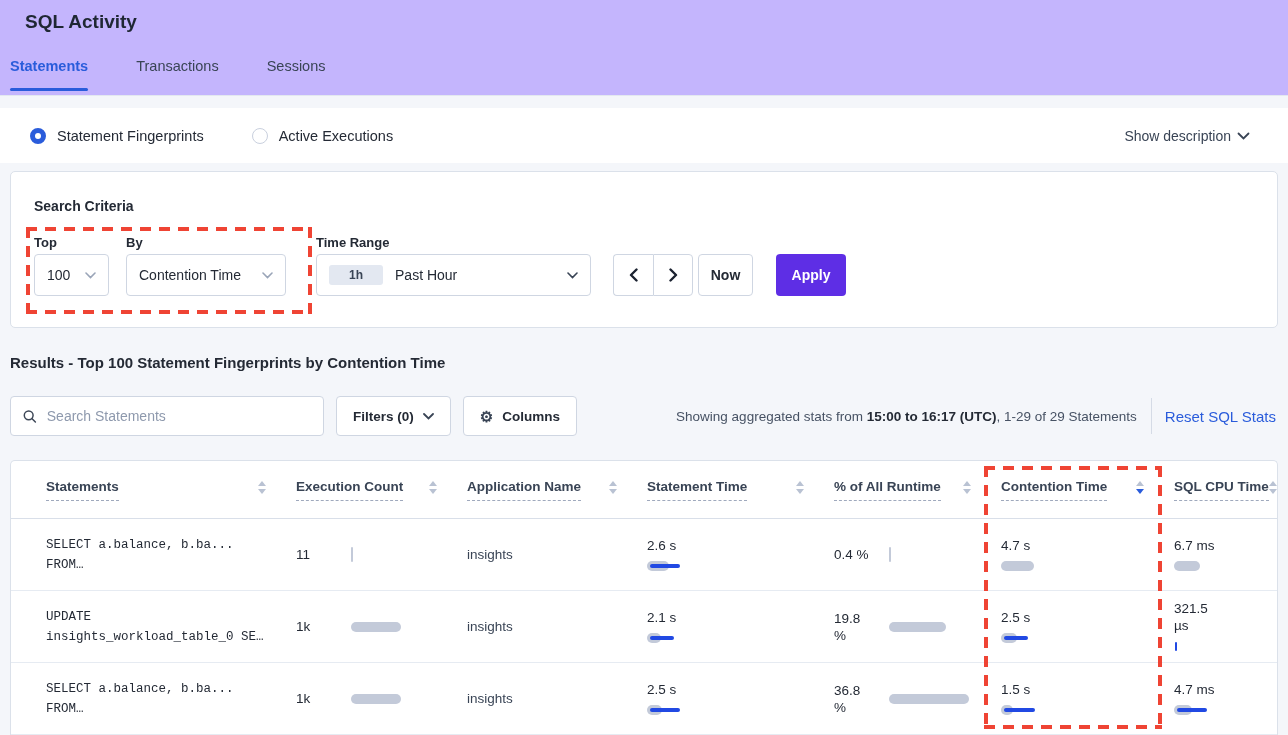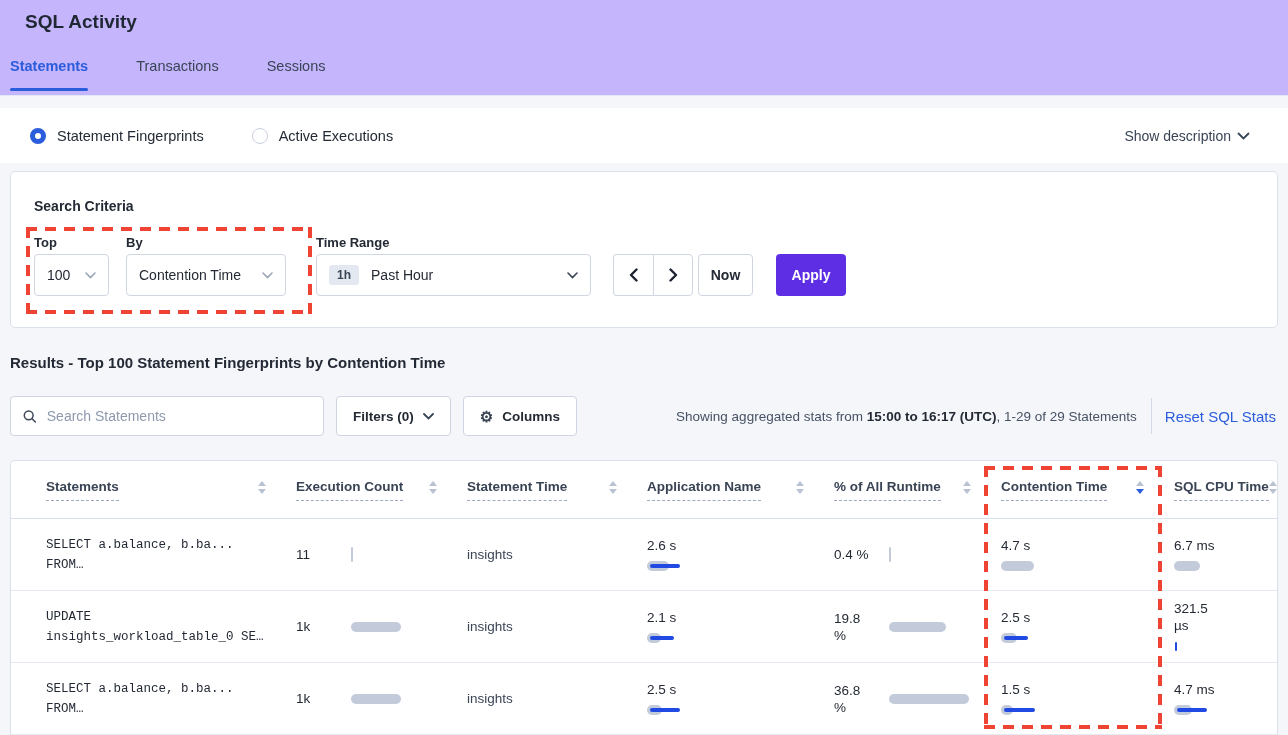--- a/index.html
+++ b/index.html
@@ -29,21 +29,21 @@
   .radio-label{font-size:14.5px;color:var(--ink);}
   .show-desc{position:absolute;right:38px;display:flex;align-items:center;gap:6px;font-size:14px;color:var(--ink2);cursor:pointer;}
 
   
   .card{background:#fff;border:1px solid #dbe1ea;border-radius:5px;z-index:1;}
   .criteria{position:absolute;left:10px;top:171px;width:1268px;height:157px;}
   .criteria-heading{position:absolute;left:23px;top:26px;font-size:14px;font-weight:700;}
   .fld-label{position:absolute;top:63px;font-size:13px;font-weight:700;color:var(--ink);}
   .sel{position:absolute;top:82px;height:42px;border:1px solid var(--border);border-radius:4px;background:#fff;display:flex;align-items:center;padding:0 12px;font-size:14px;color:var(--ink);cursor:pointer;}
   .sel .chev{margin-left:auto;}
-  .badge-1h{background:#e3e8f1;border-radius:3px;padding:3px 8px;font-size:12px;font-weight:700;color:var(--ink2);margin-right:12px;}
+  .badge-1h{background:#e3e8f1;border-radius:3px;padding:3px 20px;font-size:12px;font-weight:700;color:var(--ink2);margin-right:12px;}
   .btn{display:flex;align-items:center;justify-content:center;border:1px solid var(--border);border-radius:4px;background:#fff;font-size:14px;font-weight:600;color:var(--ink);cursor:pointer;}
   .nav-group{position:absolute;left:602px;top:82px;display:flex;height:42px;}
   .nav-btn{width:40px;height:42px;border:1px solid var(--border);background:#fff;display:flex;align-items:center;justify-content:center;cursor:pointer;}
   .nav-btn.prev{border-radius:4px 0 0 4px;border-right:none;}
   .nav-btn.next{border-radius:0 4px 4px 0;}
   .now-btn{position:absolute;left:687px;top:82px;width:55px;height:42px;}
   .apply-btn{position:absolute;left:765px;top:82px;width:70px;height:42px;background:var(--purple);border:none;color:#fff;font-size:14px;font-weight:600;border-radius:4px;display:flex;align-items:center;justify-content:center;cursor:pointer;}
 
   
   .results-heading{position:absolute;left:10px;top:354px;font-size:15px;font-weight:700;z-index:1;}
@@ -206,28 +206,28 @@
           </span>
         </div>
         <div class="th">
           <span class="th-label">Execution Count</span>
           <span class="sort none">
             <i class="up"></i>
             <i class="dn"></i>
           </span>
         </div>
         <div class="th">
+          <span class="th-label">Application Name</span>
+          <span class="sort none">
+            <i class="up"></i>
+            <i class="dn"></i>
+          </span>
+        </div>
+        <div class="th">
           <span class="th-label">Statement Time</span>
-          <span class="sort none">
-            <i class="up"></i>
-            <i class="dn"></i>
-          </span>
-        </div>
-        <div class="th">
-          <span class="th-label">Application Name</span>
           <span class="sort none">
             <i class="up"></i>
             <i class="dn"></i>
           </span>
         </div>
         <div class="th">
           <span class="th-label">% of All Runtime</span>
           <span class="sort none">
             <i class="up"></i>
             <i class="dn"></i>

